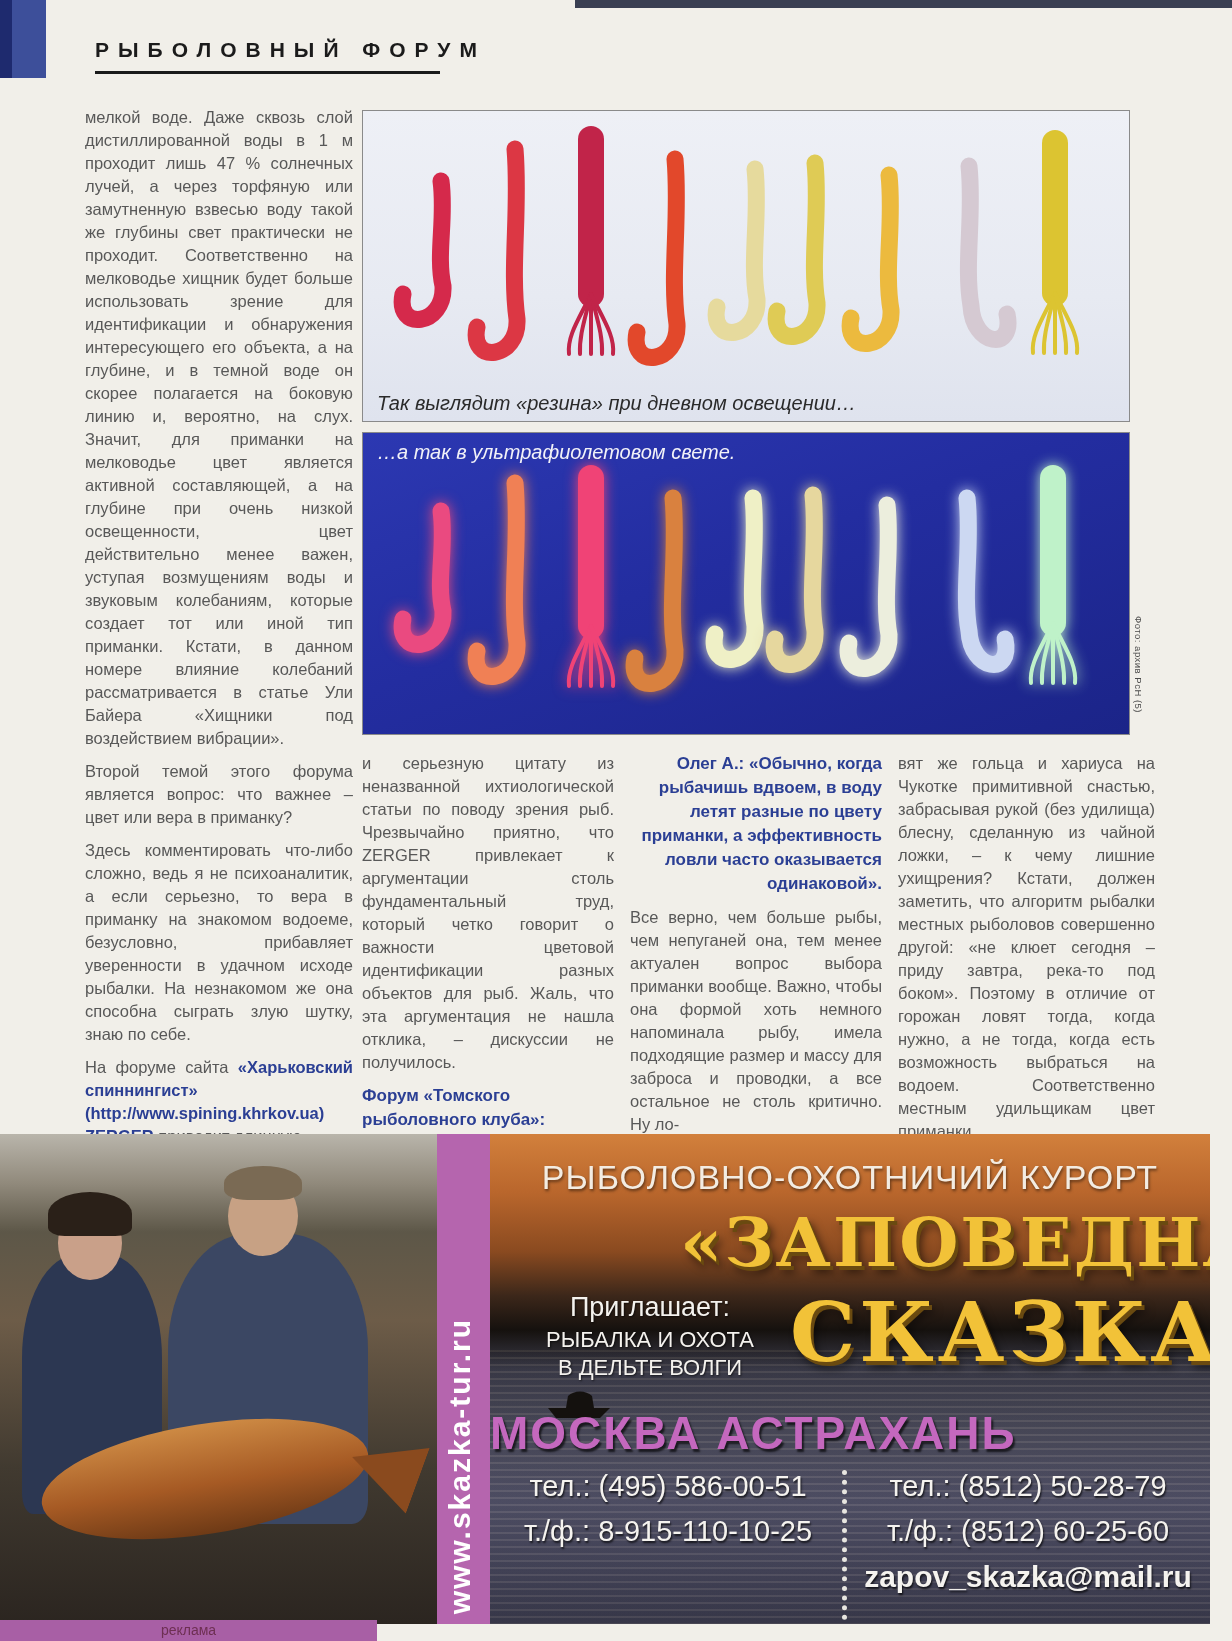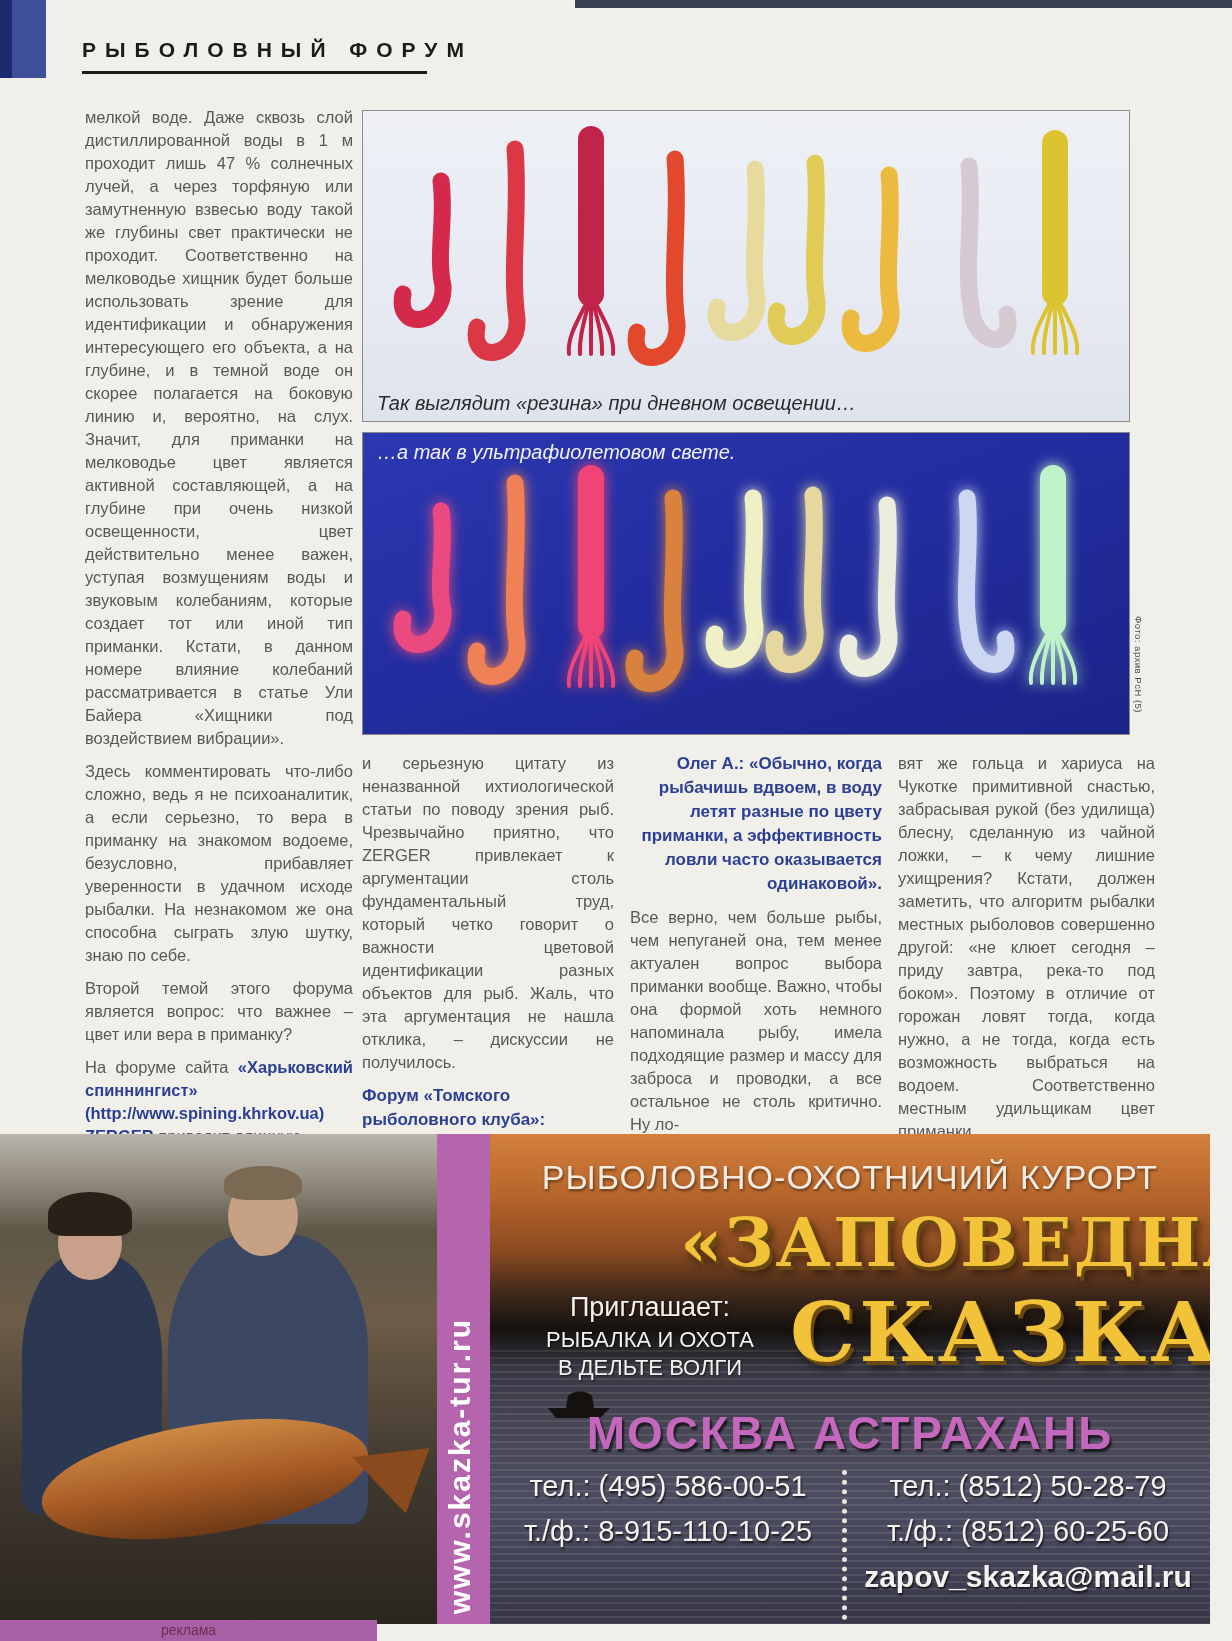--- a/index.html
+++ b/index.html
@@ -3,21 +3,21 @@
 <meta charset="utf-8">
 <style>
   html,body{margin:0;padding:0;background:#d8d6cf;}
   .page{position:relative;width:1232px;height:1641px;background:#f1efe9;overflow:hidden;
         font-family:"Liberation Sans","DejaVu Sans",sans-serif;}
   
   .top-edge{position:absolute;left:575px;top:0;width:657px;height:8px;background:#3a3f52;}
   .left-edge{position:absolute;left:0;top:0;width:12px;height:78px;background:#1e2a6e;}
   .corner-block{position:absolute;left:12px;top:0;width:34px;height:78px;background:#3d4f9a;}
   
-  .section-title{position:absolute;left:82px;top:38px;width:345px;color:#1b1b1b;
+  .section-title{position:absolute;left:95px;top:38px;width:345px;color:#1b1b1b;
       font-size:21px;font-weight:bold;letter-spacing:9px;border-bottom:3px solid #1a1a1a;
       padding-bottom:9px;white-space:nowrap;}
   
   .col{position:absolute;color:#585858;font-size:16.5px;line-height:23px;text-align:justify;}
   .col p{margin:0 0 10px 0;}
   .col1{left:85px;top:106px;width:268px;}
   .blue-bold{color:#2b3f94;font-weight:bold;}
   .forum-link{color:#2b3f94;font-weight:bold;font-size:17px;line-height:24px;margin-top:16px;}
   .quote{color:#2b3f94;font-weight:bold;font-size:17px;line-height:24px;text-align:right;margin-bottom:18px;}
   .col2{left:362px;top:752px;width:252px;}
@@ -56,21 +56,21 @@
       font-size:34px;letter-spacing:1px;text-shadow:1px 2px 3px rgba(0,0,0,.5);white-space:nowrap;}
   .ad-title{position:absolute;color:#f2c238;font-family:"DejaVu Serif","Liberation Serif",serif;
       font-weight:bold;text-shadow:3px 4px 0 #6a4a10,5px 7px 8px rgba(0,0,0,.55);white-space:nowrap;}
   .ad-title-1{left:190px;top:68px;font-size:68px;letter-spacing:2px;}
   .ad-title-2{left:300px;top:150px;font-size:82px;letter-spacing:4px;}
   .ad-invite{position:absolute;left:30px;top:158px;width:260px;text-align:center;color:#f4f2ee;
       text-shadow:1px 1px 2px rgba(0,0,0,.6);}
   .ad-invite .l1{font-size:27px;}
   .ad-invite .l2{font-size:22px;margin-top:4px;}
   .ad-invite .l3{font-size:22px;margin-top:2px;}
-  .ad-cities{position:absolute;left:0;top:272px;width:100%;text-align:center;color:#c468be;
+  .ad-cities{position:absolute;left:0;top:272px;width:100%;text-align:left;color:#c468be;
       font-weight:bold;font-size:46px;letter-spacing:2px;text-shadow:2px 3px 2px rgba(0,0,0,.65);white-space:nowrap;}
   .contact{position:absolute;top:336px;width:340px;color:#f5f3ef;text-align:center;
       text-shadow:1px 2px 2px rgba(0,0,0,.7);}
   .contact .line{font-size:29px;margin-bottom:12px;white-space:nowrap;}
   .contact .email{font-size:30px;font-weight:bold;white-space:nowrap;}
   .contact-left{left:8px;}
   .contact-right{left:368px;}
   .dotted-divider{position:absolute;left:352px;top:336px;height:150px;border-left:5px dotted #e8e6e0;}
   .boat{position:absolute;left:52px;top:252px;}
 </style>
@@ -80,22 +80,22 @@
 <div class="page">
 
   <div class="top-edge"></div>
   <div class="left-edge"></div>
   <div class="corner-block"></div>
 
   <div class="section-title">РЫБОЛОВНЫЙ ФОРУМ</div>
 
   <div class="col col1">
     <p>мелкой воде. Даже сквозь слой дистиллированной воды в 1 м проходит лишь 47 % солнечных лучей, а через торфяную или замутненную взвесью воду такой же глубины свет практически не проходит. Соответственно на мелководье хищник будет больше использовать зрение для идентификации и обнаружения интересующего его объекта, а на глубине, и в темной воде он скорее полагается на боковую линию и, вероятно, на слух. Значит, для приманки на мелководье цвет является активной составляющей, а на глубине при очень низкой освещенности, цвет действительно менее важен, уступая возмущениям воды и звуковым колебаниям, которые создает тот или иной тип приманки. Кстати, в данном номере влияние колебаний рассматривается в статье Ули Байера «Хищники под воздействием вибрации».</p>
+    <p>Второй темой этого форума является вопрос: что важнее – цвет или вера в приманку?</p>
     <p>Здесь комментировать что-либо сложно, ведь я не психоаналитик, а если серьезно, то вера в приманку на знакомом водоеме, безусловно, прибавляет уверенности в удачном исходе рыбалки. На незнакомом же она способна сыграть злую шутку, знаю по себе.</p>
-    <p>Второй темой этого форума является вопрос: что важнее – цвет или вера в приманку?</p>
     <p><span>На форуме сайта </span><span class="blue-bold">«Харьковский спиннингист» (http://www.spining.khrkov.ua) ZERGER</span><span> приводит длинную</span></p>
   </div>
 
   <div class="photo photo-day">
     <svg id="svg-day" width="766" height="310" viewBox="0 0 766 310">
         <g>
           <path d="M 78 70 C 83 106.75 73 143.5 80 175 C 82 215 32 221 40 183" stroke="#d5294b" stroke-width="17" fill="none" stroke-linecap="round"></path>
         </g>
         <g>
           <path d="M 152 38 C 157 97.5 147 157 154 208 C 156 248 106 254 114 216" stroke="#dc3744" stroke-width="17" fill="none" stroke-linecap="round"></path>

